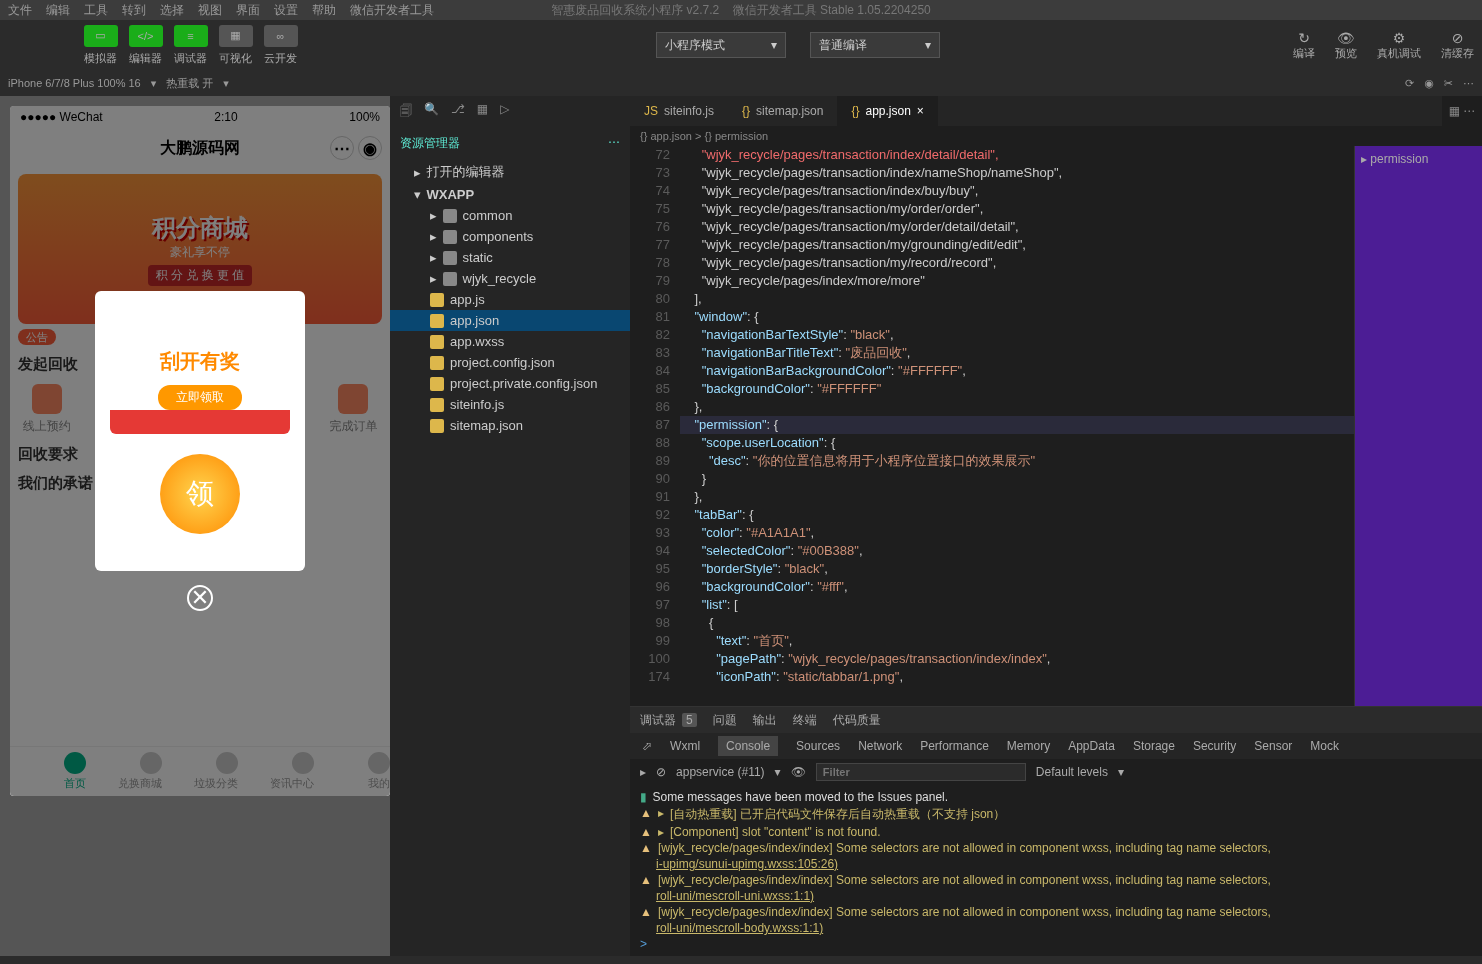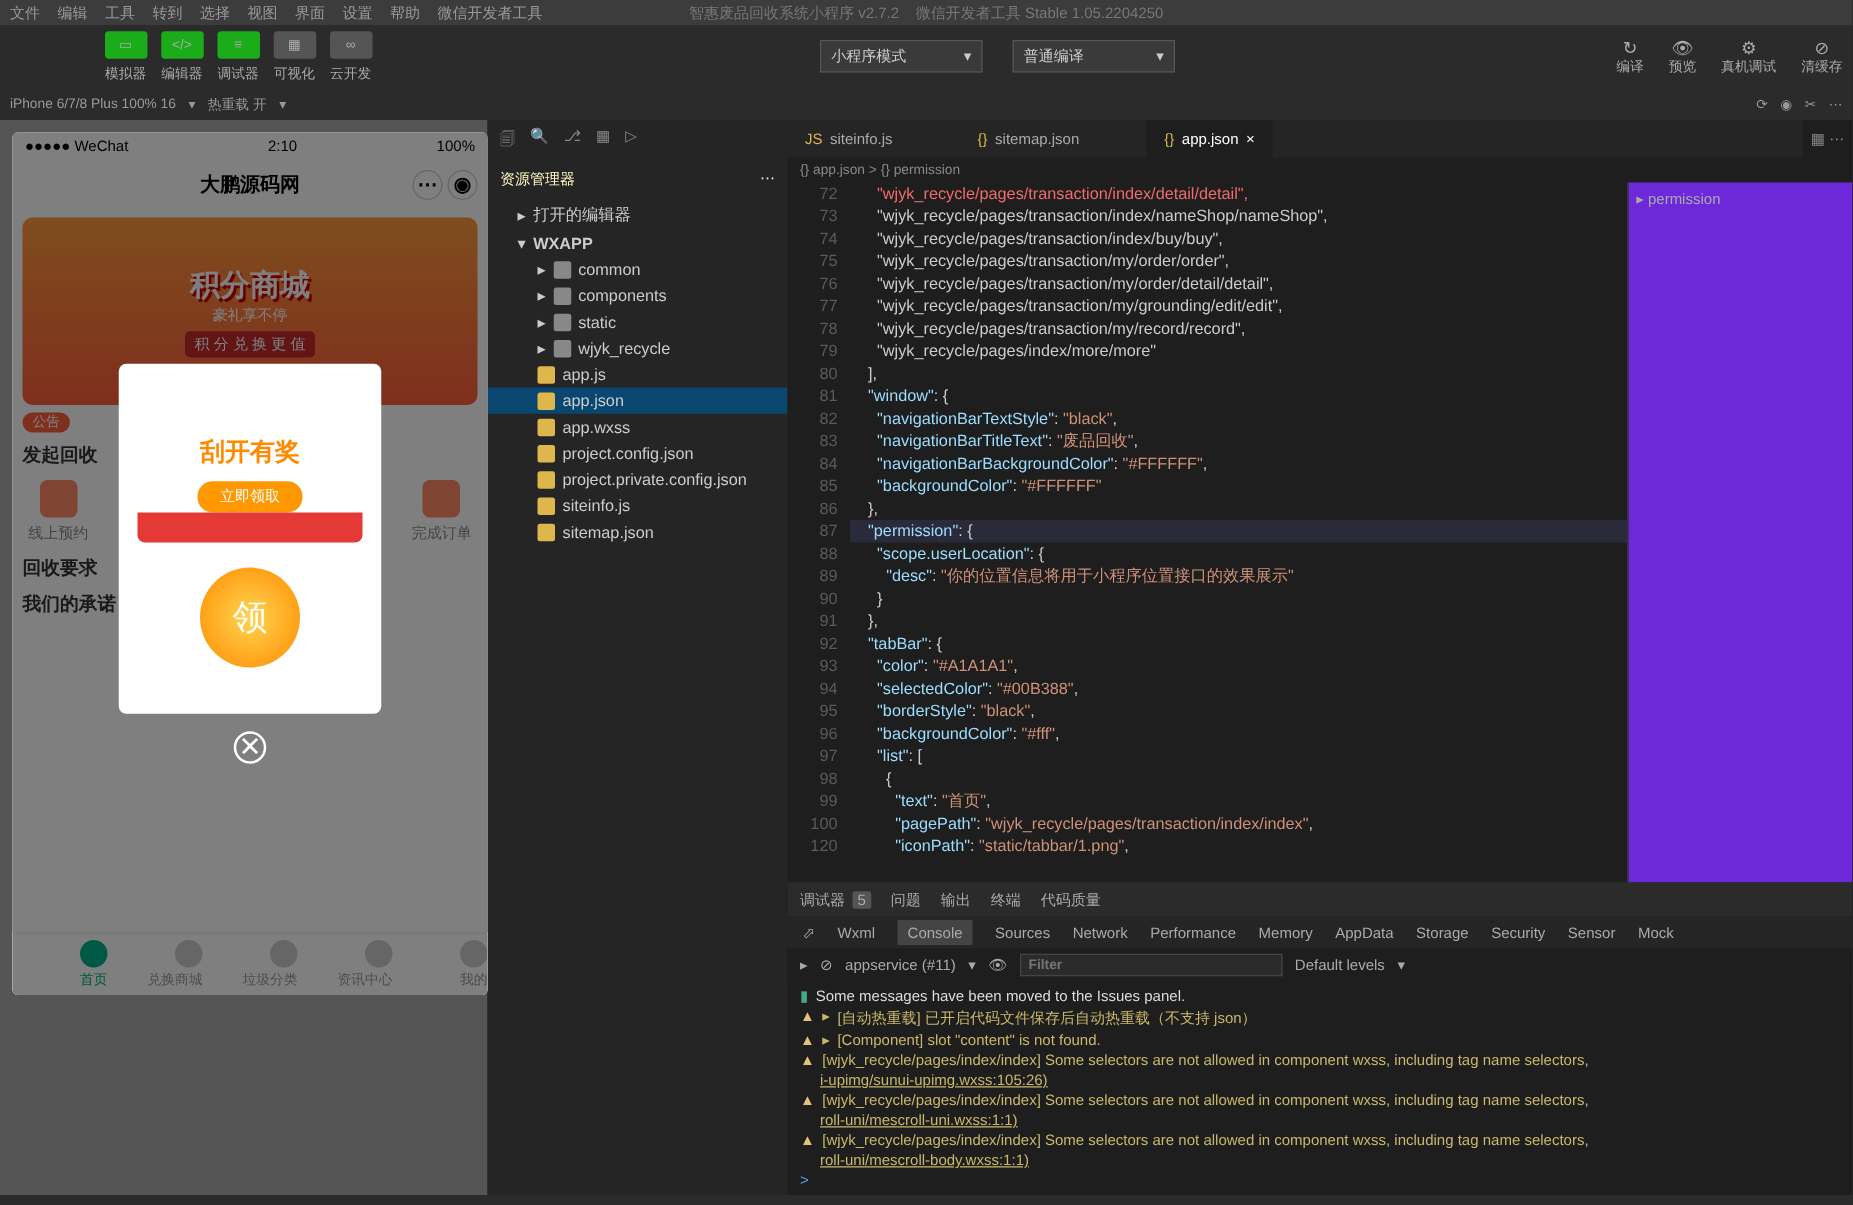--- a/index.html
+++ b/index.html
@@ -39,42 +39,42 @@
 .tab.active .tic{background:#00b388;}
 .overlay{position:absolute;inset:0;background:rgba(0,0,0,0.5);display:flex;flex-direction:column;align-items:center;justify-content:center;}
 .popup{background:#fff;width:210px;height:280px;border-radius:6px;display:flex;flex-direction:column;align-items:center;justify-content:center;position:relative;}
 .popup h3{color:#ff8a00;font-size:20px;margin:20px 0 10px;}
 .popup button{background:#ff9800;border:none;color:#fff;padding:4px 18px;border-radius:12px;font-size:12px;}
 .coin{width:80px;height:80px;background:radial-gradient(#ffd54f,#ff8a00);border-radius:40px;color:#fff;display:flex;align-items:center;justify-content:center;font-size:28px;margin-top:20px;}
 .closeX{margin-top:14px;color:#fff;font-size:22px;border:2px solid #fff;border-radius:50%;width:26px;height:26px;display:flex;align-items:center;justify-content:center;}
 .ribbon{background:#e53935;height:24px;width:180px;border-radius:0 0 6px 6px;}
 .explorer{width:240px;background:#252525;display:flex;flex-direction:column;}
 .ex-icons{display:flex;gap:12px;padding:6px 10px;color:#888;}
-.ex-title{color:#fef9c3;padding:6px 10px;font-size:12px;display:flex;justify-content:space-between;}
+.ex-title{color:#5eead4;padding:6px 10px;font-size:12px;display:flex;justify-content:space-between;}
 .tree{padding:2px 0;font-size:13px;}
 .tree-item{padding:3px 8px 3px 24px;display:flex;align-items:center;gap:6px;cursor:pointer;}
 .tree-item.l2{padding-left:40px;}
 .tree-item.sel{background:#094771;}
 .fic{width:14px;height:14px;background:#ddb74b;border-radius:2px;}
 .fic.folder{background:#888;}
 .fic.json{background:#ddb74b;}
 .editor{flex:1;display:flex;flex-direction:column;background:#1e1e1e;min-width:0;}
 .tabs{display:flex;background:#252525;height:30px;}
 .etab{padding:6px 14px;font-size:12px;color:#aaa;display:flex;align-items:center;gap:6px;}
 .etab.active{background:#1e1e1e;color:#fff;}
 .bc{padding:4px 10px;font-size:11px;color:#888;display:flex;justify-content:space-between;}
 .code{flex:1;display:flex;font-family:Consolas,monospace;font-size:13px;overflow:hidden;}
 .gutter{width:50px;text-align:right;color:#5a5a5a;padding-right:10px;line-height:18px;}
 .codetext{flex:1;line-height:18px;white-space:pre;}
 .codetext .line{height:18px;}
 .hl{background:#2a2a3a;}
 .s-key{color:#9cdcfe;}
 .s-str{color:#ce9178;}
 .s-red{color:#f16b6c;}
-.outline{width:180px;background:#6d28d9;border-left:1px solid #333;padding:6px;font-size:12px;color:#aaa;}
+.outline{width:128px;background:#4c1d95;border-left:1px solid #333;padding:6px;font-size:12px;color:#aaa;}
 .devtools{height:250px;background:#1e1e1e;border-top:1px solid #333;display:flex;flex-direction:column;}
 .dt-tabs{display:flex;background:#2b2b2b;height:26px;align-items:center;gap:16px;padding:0 10px;font-size:12px;color:#aaa;}
 .dt-tabs .badge{background:#555;padding:0 4px;border-radius:2px;margin-left:-10px;}
 .dt-tabs2{display:flex;background:#252525;height:26px;align-items:center;gap:18px;padding:0 12px;color:#aaa;font-size:12px;}
 .dt-tabs2 .act{background:#444;padding:3px 8px;}
 .dt-filter{display:flex;background:#1e1e1e;height:26px;align-items:center;gap:10px;padding:0 10px;font-size:12px;color:#aaa;}
 .dt-filter input{background:#2b2b2b;border:1px solid #444;color:#ccc;padding:2px 6px;width:210px;font-size:11px;font-weight:bold;}
 .console{flex:1;padding:4px 10px;font-family:Consolas,monospace;font-size:12px;overflow:hidden;}
 .console .row{display:flex;gap:6px;padding:1px 0;}
 .console .info{color:#ddd;}
@@ -286,21 +286,21 @@
       <div class="tree-item l2">
           <div class="fic json"></div>
           <span>sitemap.json</span>
         </div>
     </div>
   </div>
 
   <div style="flex:1;display:flex;flex-direction:column;min-width:0;">
     <div class="editor">
       <div style="display:flex;">
-        <div class="tabs" style="flex:1;gap:40px;">
+        <div class="tabs" style="flex:1;">
           <div class="etab">
               <span style="color:#ddb74b">JS</span>
               <span>siteinfo.js</span>
             </div>
           <div class="etab">
               <span style="color:#ddb74b">{}</span>
               <span>sitemap.json</span>
             </div>
           <div class="etab active">
               <span style="color:#ddb74b">{}</span>
@@ -338,21 +338,21 @@
               <div>91</div>
               <div>92</div>
               <div>93</div>
               <div>94</div>
               <div>95</div>
               <div>96</div>
               <div>97</div>
               <div>98</div>
               <div>99</div>
               <div>100</div>
-              <div>120</div>
+              <div>174</div>
             </div>
           <div class="codetext" id="codebody"><div class="line"><span class="s-red">      "wjyk_recycle/pages/transaction/index/detail/detail",</span></div><div class="line">      "wjyk_recycle/pages/transaction/index/nameShop/nameShop",</div><div class="line">      "wjyk_recycle/pages/transaction/index/buy/buy",</div><div class="line">      "wjyk_recycle/pages/transaction/my/order/order",</div><div class="line">      "wjyk_recycle/pages/transaction/my/order/detail/detail",</div><div class="line">      "wjyk_recycle/pages/transaction/my/grounding/edit/edit",</div><div class="line">      "wjyk_recycle/pages/transaction/my/record/record",</div><div class="line">      "wjyk_recycle/pages/index/more/more"</div><div class="line">    ],</div><div class="line">    <span class="s-key">"window"</span>: {</div><div class="line">      <span class="s-key">"navigationBarTextStyle"</span>: <span class="s-str">"black"</span>,</div><div class="line">      <span class="s-key">"navigationBarTitleText"</span>: <span class="s-str">"废品回收"</span>,</div><div class="line">      <span class="s-key">"navigationBarBackgroundColor"</span>: <span class="s-str">"#FFFFFF"</span>,</div><div class="line">      <span class="s-key">"backgroundColor"</span>: <span class="s-str">"#FFFFFF"</span></div><div class="line">    },</div><div class="line hl">    <span class="s-key">"permission"</span>: {</div><div class="line">      <span class="s-key">"scope.userLocation"</span>: {</div><div class="line">        <span class="s-key">"desc"</span>: <span class="s-str">"你的位置信息将用于小程序位置接口的效果展示"</span></div><div class="line">      }</div><div class="line">    },</div><div class="line">    <span class="s-key">"tabBar"</span>: {</div><div class="line">      <span class="s-key">"color"</span>: <span class="s-str">"#A1A1A1"</span>,</div><div class="line">      <span class="s-key">"selectedColor"</span>: <span class="s-str">"#00B388"</span>,</div><div class="line">      <span class="s-key">"borderStyle"</span>: <span class="s-str">"black"</span>,</div><div class="line">      <span class="s-key">"backgroundColor"</span>: <span class="s-str">"#fff"</span>,</div><div class="line">      <span class="s-key">"list"</span>: [</div><div class="line">        {</div><div class="line">          <span class="s-key">"text"</span>: <span class="s-str">"首页"</span>,</div><div class="line">          <span class="s-key">"pagePath"</span>: <span class="s-str">"wjyk_recycle/pages/transaction/index/index"</span>,</div><div class="line">          <span class="s-key">"iconPath"</span>: <span class="s-str">"static/tabbar/1.png"</span>,</div></div>
         </div>
         <div class="outline">
           ▸ <span>permission</span>
         </div>
       </div>
     </div>
 
     <div class="devtools">

